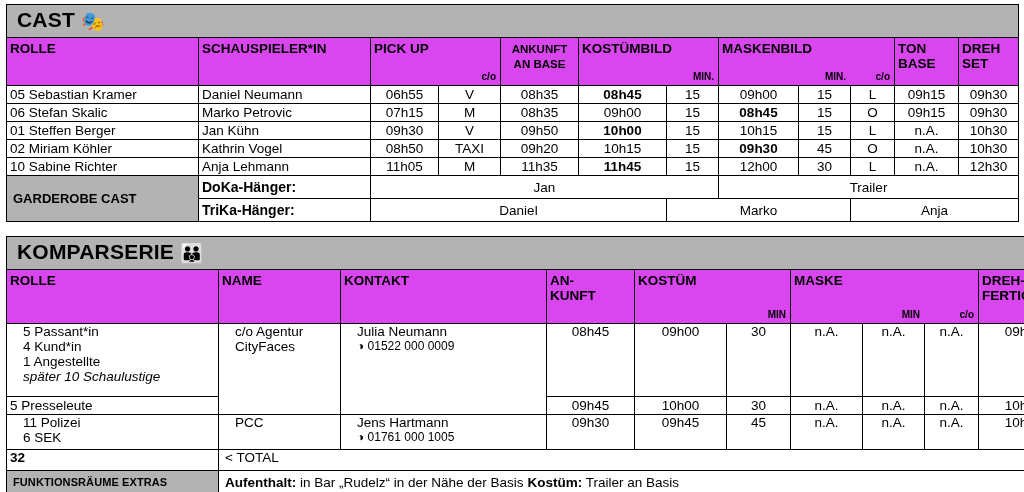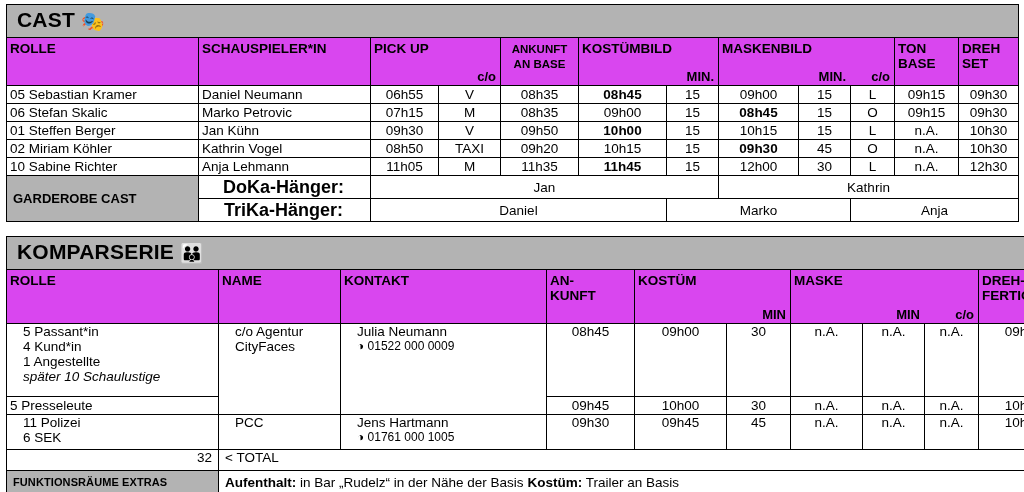--- a/index.html
+++ b/index.html
@@ -42,44 +42,44 @@
     font-size:13.5px;
     height:44px;
     vertical-align:top;
     position:relative;
     padding-top:3px;
   }
   .hdr.c{text-align:center;}
   .hdr .sub{
     position:absolute;
     right:4px;bottom:1px;
-    font-size:13px;
+    font-size:10px;
     font-weight:bold;
   }
   .hdr .l2{display:block;}
   .row td{height:17px;line-height:16px;padding-top:0px;vertical-align:middle;}
   .lft{text-align:left;}
   .b{font-weight:bold;}
   .gard-label{
     background:#b3b3b3;
     font-weight:bold;
     font-size:13px;
     text-align:left;
     padding-left:6px;
     vertical-align:middle;
     margin-left:40px;
   }
-  .gard-key{text-align:center;font-weight:bold;padding-right:5px;vertical-align:middle;font-size:18px;}
+  .gard-key{text-align:left;font-weight:bold;padding-right:5px;vertical-align:middle;font-size:14px;}
   .gard-val{vertical-align:middle;margin-left:16px;}
   .kh{ height:50px; }
   .kh .sub{bottom:1px;}
   .kcell{vertical-align:top;text-align:center;}
   .kleft{vertical-align:top;text-align:left;padding-left:16px;white-space:normal;}
   .it{font-style:italic;}
-  .total-num{text-align:right;font-weight:normal;padding-right:6px;}
+  .total-num{text-align:left;font-weight:bold;padding-right:6px;}
   .total-txt{text-align:left;padding-left:6px;}
   .fx-label{background:#b3b3b3;font-weight:bold;font-size:11px;text-align:left;padding-left:6px;letter-spacing:0.1px;vertical-align:middle;}
   .fx-val{text-align:left;padding-left:6px;vertical-align:middle;}
   .tel{font-size:12px;}
   .nowrapline{display:block;}
 </style>
 </head>
 <body>
 
 <div class="sheet">
@@ -182,21 +182,21 @@
       <td>30</td>
       <td>L</td>
       <td>n.A.</td>
       <td>12h30</td>
     </tr>
 
     <tr>
       <td class="gard-label" rowspan="2">GARDEROBE CAST</td>
       <td class="gard-key" style="height:22px">DoKa-Hänger:</td>
       <td class="gard-val" colspan="5">Jan</td>
-      <td class="gard-val" colspan="5">Kathrin</td>
+      <td class="gard-val" colspan="5">Trailer</td>
     </tr>
     <tr>
       <td class="gard-key" style="height:22px">TriKa-Hänger:</td>
       <td class="gard-val" colspan="4">Daniel</td>
       <td class="gard-val" colspan="3">Marko</td>
       <td class="gard-val" colspan="3">Anja</td>
     </tr>
   </tbody>
     </table>
 

